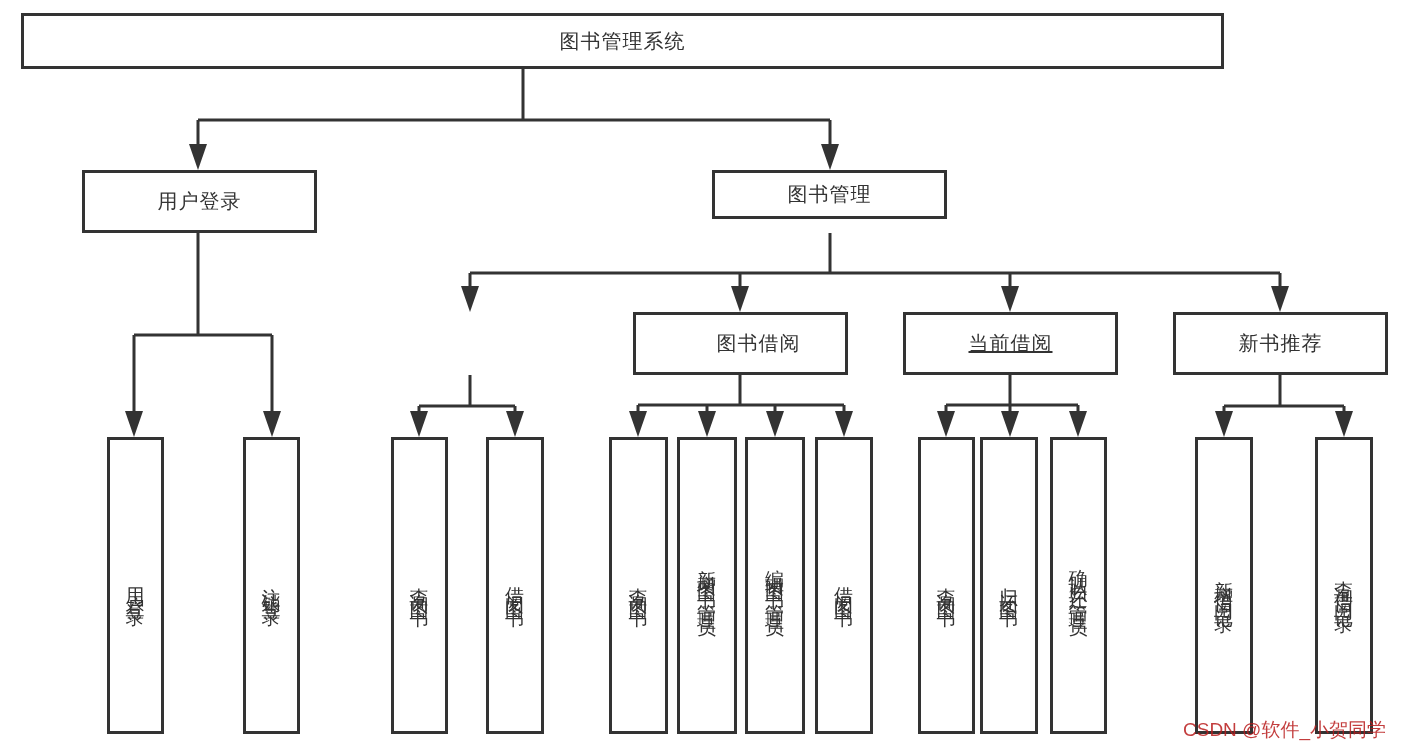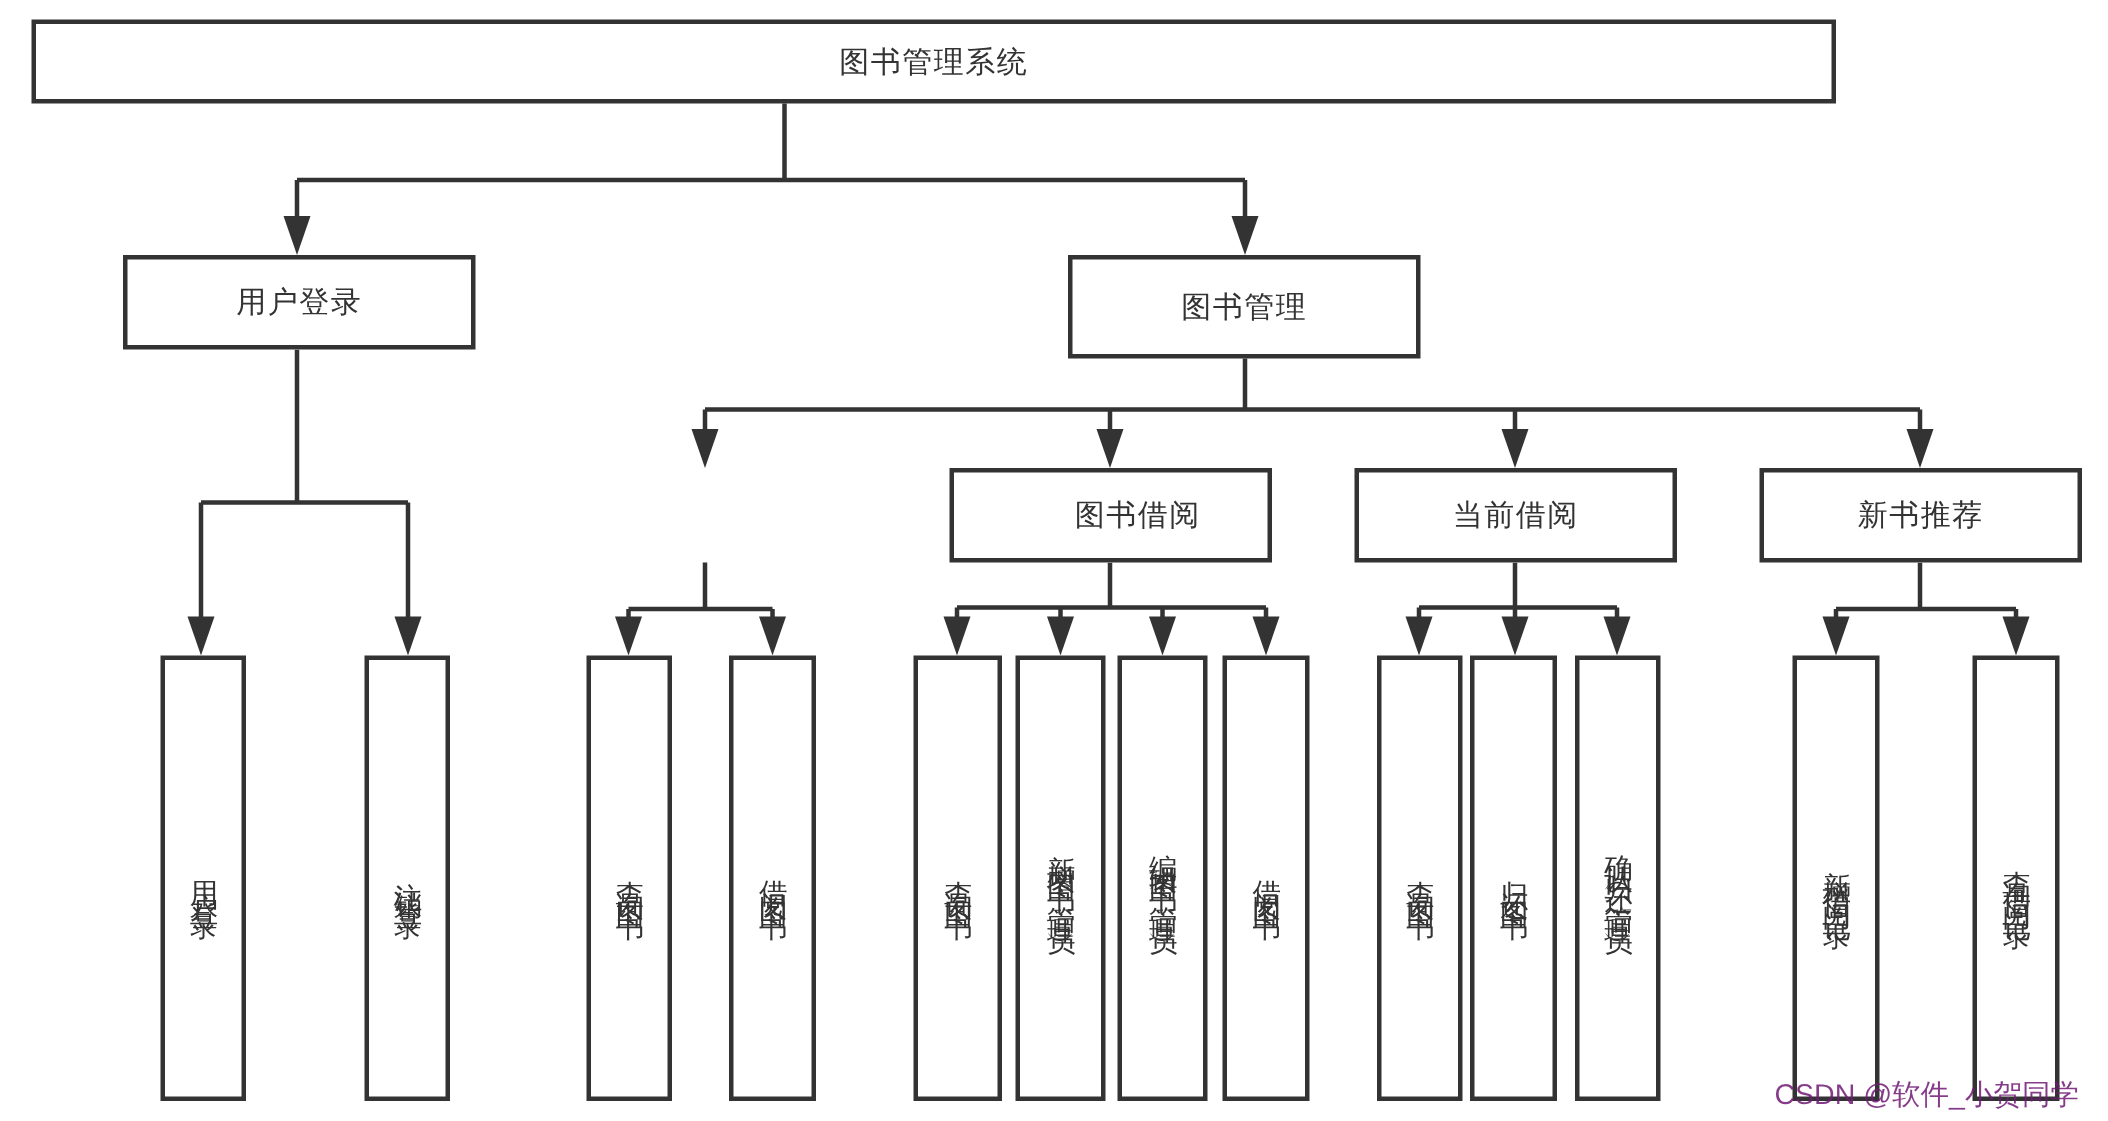--- a/index.html
+++ b/index.html
@@ -19,44 +19,44 @@
     background:#ffffff; border:3px solid #333333;
     display:flex; align-items:center; justify-content:center;
     color:#333333; font-size:19px; font-weight:500; z-index:2;
   }
   .leaf > span { writing-mode:vertical-rl; text-orientation:mixed; letter-spacing:7px; line-height:1; }
 
   
   #root        { left:21px;  top:13px;  width:1203px; height:56px; }
   
   #n-user-login{ left:82px;  top:170px; width:235px; height:63px; }
-  #n-book-mgmt { left:712px; top:170px; width:235px; height:69px;text-align:right; }
+  #n-book-mgmt { left:712px; top:170px; width:235px; height:49px;text-align:right; }
   
   #n-new-book      { left:363px;  top:312px; width:215px; height:63px; }
   #n-book-borrow   { left:633px;  top:312px; width:215px; height:63px;padding-left:36px; }
-  #n-current-borrow{ left:903px;  top:312px; width:215px; height:63px; }
+  #n-current-borrow{ left:903px;  top:312px; width:215px; height:63px;text-decoration:underline; }
   #n-borrow-record { left:1173px; top:312px; width:215px; height:63px; }
   
   #lf-ul-login  { left:107px;  width:57px; }
   #lf-ul-logout { left:243px;  width:57px; }
   #lf-nb-query  { left:391px;  width:57px; }
   #lf-nb-borrow { left:486px;  width:58px; }
   #lf-bb-query  { left:609px;  width:59px; }
   #lf-bb-add    { left:677px;  width:60px; }
   #lf-bb-edit   { left:745px;  width:60px; }
   #lf-bb-borrow { left:815px;  width:58px; }
   #lf-cb-query  { left:918px;  width:57px; }
   #lf-cb-return { left:980px;  width:58px; }
   #lf-cb-confirm{ left:1050px; width:57px; }
   #lf-br-add    { left:1195px; width:58px; }
   #lf-br-query  { left:1315px; width:58px; }
 
   #watermark {
     position:absolute; left:1183px; top:717px; z-index:3;
-    font-size:19px; color:#701a75; opacity:0.85; white-space:nowrap;
+    font-size:19px; color:#b91c1c; opacity:0.85; white-space:nowrap;
   }
 </style>
 </head>
 <body>
 
 <div id="canvas">
 
   <svg id="wires" viewBox="0 0 1405 747" xmlns="http://www.w3.org/2000/svg">
     <g stroke="#333333" stroke-width="3" fill="none">
 

